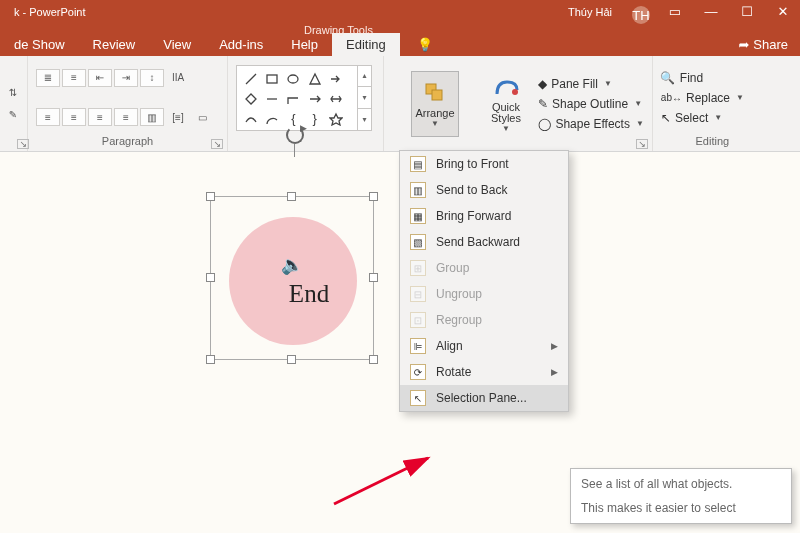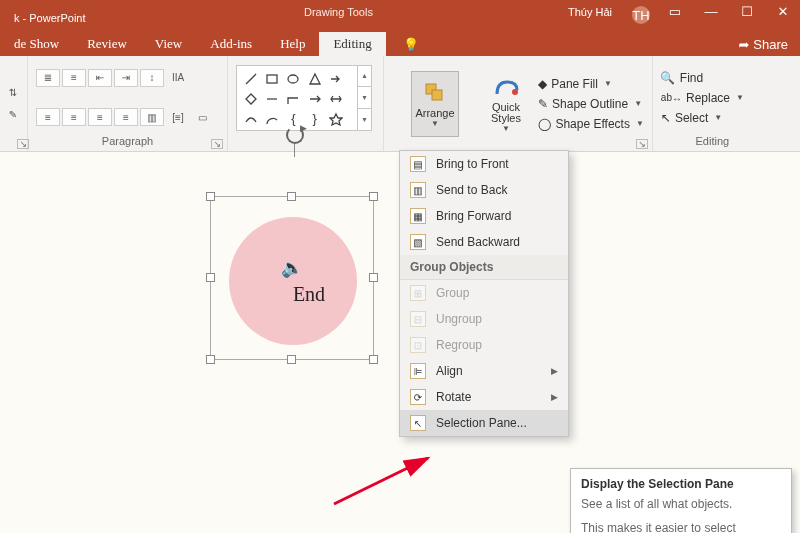--- a/index.html
+++ b/index.html
@@ -1,27 +1,27 @@
 <!DOCTYPE html>
 <html><head>
 <meta charset="utf-8">
 <style>
   * { box-sizing: border-box; margin: 0; padding: 0; font-family: "Segoe UI", Arial, sans-serif; }
   body { width: 800px; height: 533px; background: #fdfbf6; overflow: hidden; position: relative; }
 
   .titlebar { height: 28px; background: #b7472a; color: #fff; display: flex; align-items: center; font-size: 11px; position: relative; }
-  .titlebar .title { position: absolute; left: 14px; top: 12px; }
-  .titlebar .tool { position: absolute; left: 304px; top: 6px; color: #fce9e3; }
+  .titlebar .title { position: absolute; left: 14px; top: 6px; }
+  .titlebar .tool { position: absolute; left: 304px; top: 24px; color: #fce9e3; }
   .titlebar .user { position: absolute; right: 150px; top: 6px; display:flex; align-items:flex-start; gap:20px; }
   .titlebar .avatar { width:18px; height:18px; border-radius:50%; background:#d0856d; color:#fff; font-size:13px; display:flex; align-items:center; justify-content:center; }
   .titlebar .winicons { position:absolute; right:10px; top:4px; display:flex; gap:22px; font-size:13px; color:#fff; }
   .wi { width:14px; height:14px; display:flex; align-items:center; justify-content:center; }
 
   .tabbar { height: 28px; background: #b7472a; color: #fff; display: flex; align-items: flex-end; font-size: 13px; }
-  .tabbar .tab { padding: 4px 14px; cursor: pointer; font-family: Liberation Serif, serif; }
+  .tabbar .tab { padding: 4px 14px; cursor: pointer; }
   .tabbar .tab.active { background: #f3f2f1; color: #333; }
   .tabbar .tell { display:flex; align-items:center; gap:6px; padding:4px 10px; margin-left:8px; opacity:.95; }
   .tabbar .share { margin-left:auto; padding:4px 12px; display:flex; align-items:center; gap:4px; }
 
   .ribbon { height: 96px; background: #f3f2f1; border-bottom: 1px solid #d6d6d6; display:flex; position:relative; }
   .group { display:flex; flex-direction:column; border-right:1px solid #e1dfdd; padding:4px 8px 2px 8px; }
   .group-body { flex:1; display:flex; align-items:center; gap:6px; }
   .group-label { text-align:center; font-size:11px; color:#666; padding-bottom:2px; position:relative; }
   .group-label .dlaunch { font-size:9px; color:#777; position:absolute; right:-4px; bottom:0; border:1px solid #bbb; padding:0 1px; line-height:8px; }
 
@@ -45,21 +45,21 @@
   .canvas { position:absolute; left:190px; top:162px; width:210px; height:210px; }
   .selbox { position:absolute; left:20px; top:34px; width:164px; height:164px; border:1px solid #aaa; }
   .handle { width:9px; height:9px; border:1px solid #888; background:#fff; position:absolute; }
   .h-tl{left:-5px;top:-5px}.h-tr{right:-5px;top:-5px}.h-bl{left:-5px;bottom:-5px}.h-br{right:-5px;bottom:-5px}
   .h-t{left:calc(50% - 5px);top:-5px}.h-b{left:calc(50% - 5px);bottom:-5px}.h-l{top:calc(50% - 5px);left:-5px}.h-r{top:calc(50% - 5px);right:-5px}
   .rot { position:absolute; left:calc(50% - 9px); top:-36px; width:18px; height:18px; border:2px solid #666; border-radius:50%; border-top-color:transparent; }
   .rot::after { content:"▶"; position:absolute; right:-5px; top:-5px; font-size:9px; color:#666; }
   .stem { position:absolute; left:calc(50% - 1px); top:-18px; width:1px; height:13px; background:#888; }
   .circle { position:absolute; left:18px; top:20px; width:128px; height:128px; border-radius:50%; background:#f4c6c9; display:flex; flex-direction:column; align-items:center; justify-content:center; }
   .speaker { font-size:18px; color:#9a9a9a; margin-bottom:4px; }
-  .end { font-family: Georgia, serif; font-size:20px; color:#222;margin-left:32px; }
+  .end { font-family: Georgia, serif; font-size:25px; color:#222;margin-left:32px; }
 
   .dropdown { position:absolute; left:399px; top:150px; width:170px; background:#f3f2f1; border:1px solid #c4c4c4; box-shadow:4px 4px 8px rgba(0,0,0,.2); font-size:12px; color:#333; }
   .dropdown .section { padding:5px 10px; color:#666; font-weight:600; background:#eeece9; border-bottom:1px solid #ddd; }
   .dropdown .item { display:flex; align-items:center; gap:10px; padding:5px 10px; cursor:pointer; }
   .dropdown .item:hover, .dropdown .item.hovered { background:#dcdcdc; }
   .dropdown .item.disabled { color:#a0a0a0; cursor:default; }
   .dropdown .item .ico { width:16px; height:16px; border:1px solid #cbb27a; background:#fff; display:flex; align-items:center; justify-content:center; font-size:10px; }
   .dropdown .item .sub { margin-left:auto; font-size:9px; color:#666; }
 
   .tooltip { position:absolute; left:570px; top:468px; width:222px; background:#fff; border:1px solid #bbb; box-shadow:3px 3px 6px rgba(0,0,0,.2); padding:8px 10px; font-size:12px; color:#444; }
@@ -302,21 +302,20 @@
     </div>
   <div class="item">
       <span class="ico">▦</span>
       <span>Bring Forward</span>
     </div>
   <div class="item">
       <span class="ico">▧</span>
       <span>Send Backward</span>
     </div>
 
-  <div class="section">Group Objects</div>
   <div class="item disabled">
       <span class="ico" style="opacity:.4">⊞</span>
       <span>Group</span>
     </div>
   <div class="item disabled">
       <span class="ico" style="opacity:.4">⊟</span>
       <span>Ungroup</span>
     </div>
   <div class="item disabled">
       <span class="ico" style="opacity:.4">⊡</span>
@@ -333,21 +332,20 @@
       <span>Rotate</span>
       <span class="sub">▶</span>
     </div>
   <div class="item hovered">
       <span class="ico">↖</span>
       <span>Selection Pane...</span>
     </div>
 </div>
 
 <div class="tooltip">
-  <div class="tt-title">Display the Selection Pane</div>
   <div class="tt-body">See a list of all what objects.</div>
   <div class="tt-body" style="margin-top:10px">This makes it easier to select</div>
 </div>
 
 <svg class="arrow">
   <defs>
       <marker id="ah" markerWidth="10" markerHeight="10" refX="8" refY="3" orient="auto">
         <polygon points="0,0 9,3 0,6" fill="#e4002b"></polygon>
       </marker>
     </defs>

